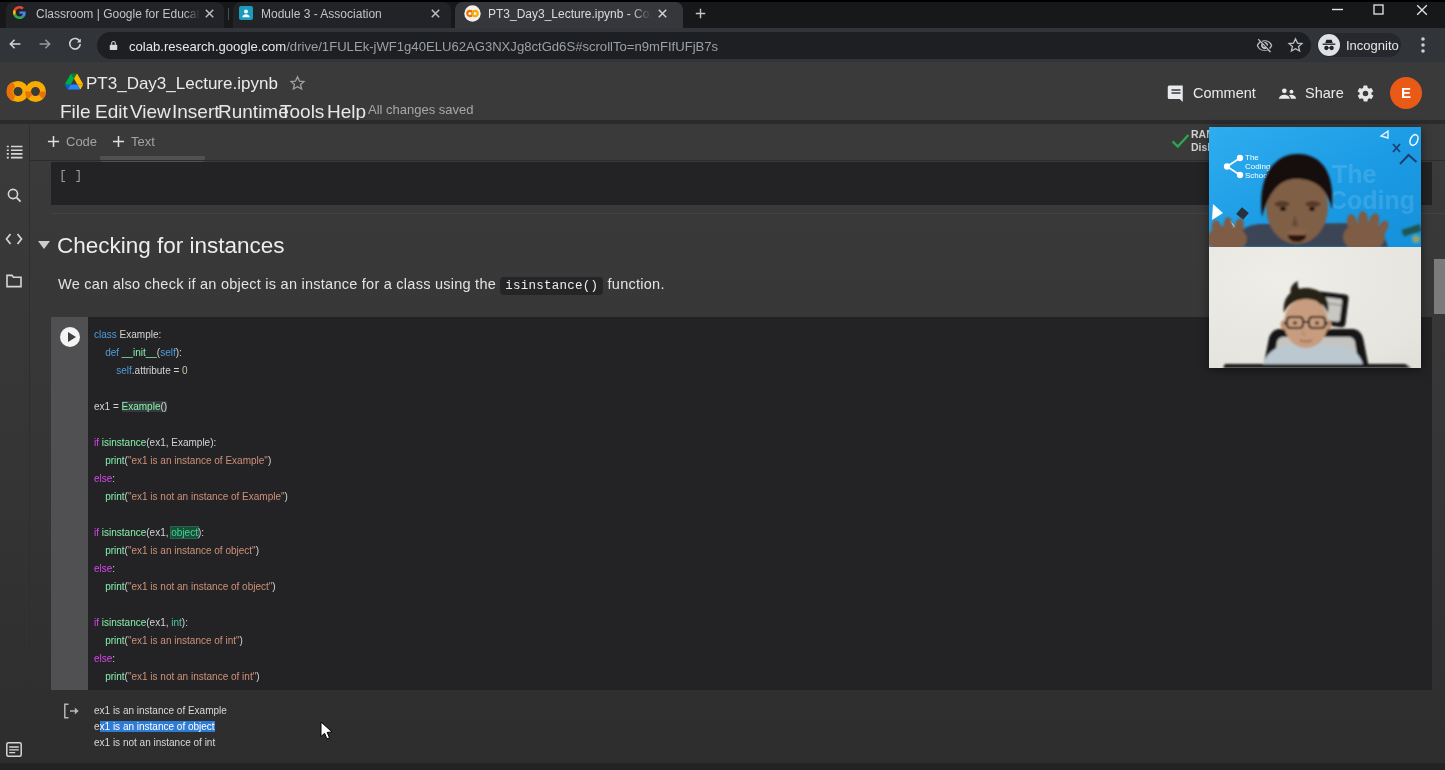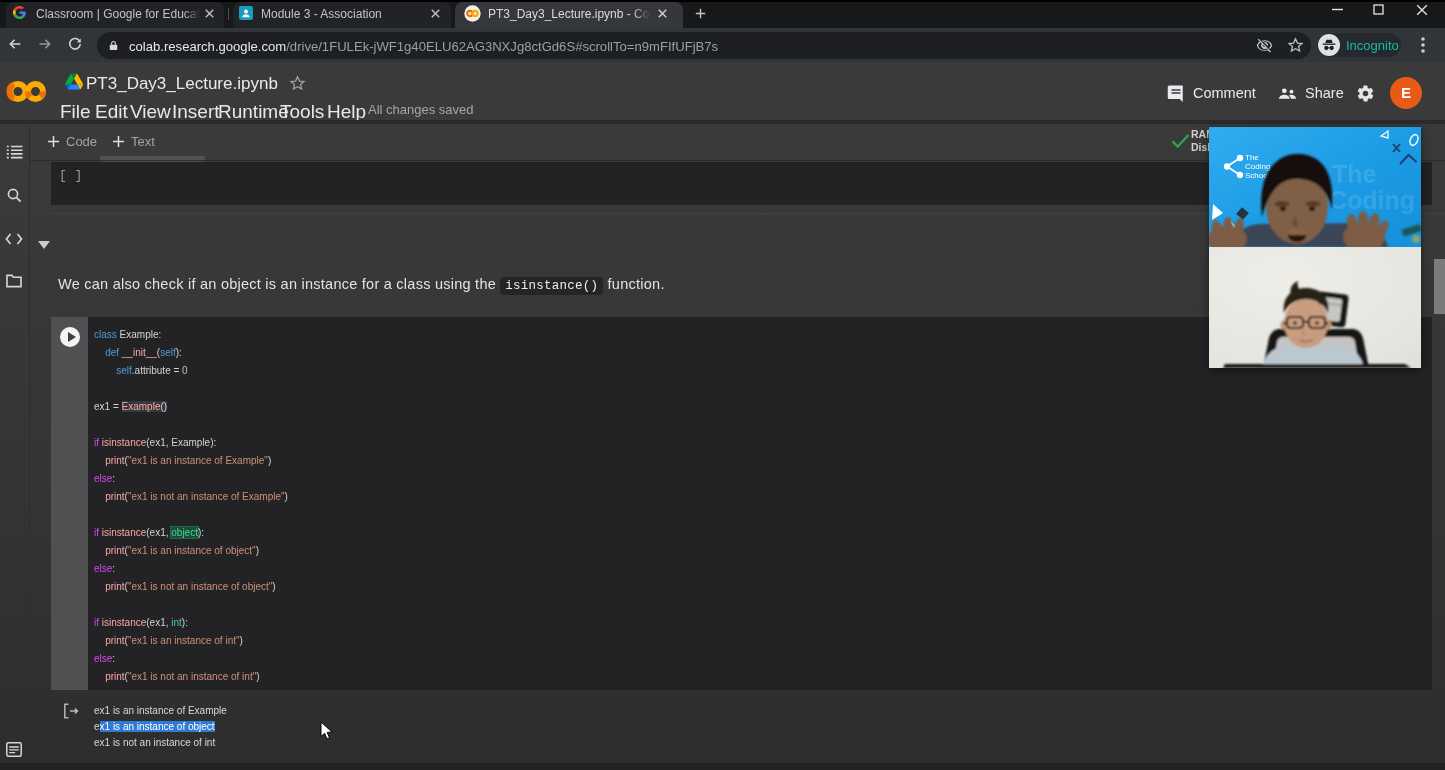--- a/index.html
+++ b/index.html
@@ -13,21 +13,21 @@
 .tabx{top:7px;width:13px;height:13px;color:#bcbec1}
 .tabdiv{top:8px;width:1px;height:12px;background:#4b4d50}
 .winbtn{color:#e4e6e8}
 
 #chromebar{left:0;top:28px;width:1445px;height:34px;background:#313438}
 #pill{left:97px;top:32px;width:1214px;height:27px;border-radius:14px;background:#1d1f22}
 #urltext{left:129px;top:38.5px;font-size:13.1px;color:#e6e8ea;white-space:nowrap}
 #urltext .dim{color:#9aa0a6}
 #incogchip{left:1317px;top:33px;width:84px;height:24px;border-radius:12px;background:#26282d}
 #incogchip .cir{position:absolute;left:1px;top:1px;width:22px;height:22px;border-radius:50%;background:#dfe1e5}
-#incogchip .lbl{position:absolute;left:29px;top:5px;font-size:13px;color:#14b8a6}
+#incogchip .lbl{position:absolute;left:29px;top:5px;font-size:13px;color:#e5e5e5}
 
 #colabhead{left:0;top:62px;width:1445px;height:63px;background:#3a3a3a}
 #nbtitle{left:86px;top:74px;font-size:17px;color:#e9eaeb}
 .menuitem{top:101px;font-size:19px;color:#e8e8e8}
 #saved{top:102px;left:368px;font-size:13px;color:#a5a7a9;}
 .hbtn{top:85px;font-size:14.5px;color:#e8eaed}
 #avatar{left:1390px;top:77px;width:32px;height:32px;border-radius:50%;background:#ea5a17;color:#fff;font-size:15px;font-weight:bold;text-align:center;line-height:32px}
 
 #toolrow{left:0;top:125px;width:1445px;height:36px;background:#3a3a3a}
 .addbtn{top:134px;font-size:13px;color:#a3a3a3}
@@ -44,21 +44,21 @@
 #caret{left:38px;top:241px;width:0;height:0;border-left:6px solid transparent;border-right:6px solid transparent;border-top:8px solid #cccccc}
 #para{left:58px;top:276px;font-size:14.5px;letter-spacing:0.25px;color:#e3e3e4}
 .codechip{font-family:Liberation Mono, monospace;font-size:12.5px;background:#252527;padding:2px 5px;border-radius:4px;color:#ededed}
 
 #cell2g{left:51px;top:317px;width:37px;height:373px;background:#505052}
 #cell2e{left:88px;top:317px;width:1344px;height:373px;background:#232325}
 #play{left:60px;top:327px;width:20px;height:20px;border-radius:50%;background:#f4f4f4}
 #play:after{content:"";position:absolute;left:7.5px;top:5px;border-left:8px solid #3f3f3f;border-top:5px solid transparent;border-bottom:5px solid transparent}
 pre{margin:0;font-family:Liberation Sans, sans-serif;font-size:10px;letter-spacing:0px}
 #code{left:94px;top:326px;line-height:18px;color:#d4d4d4}
-.kw{color:#4f9bd8}.ctl{color:#d946ef}.fn{color:#fca5a5}.str{color:#ce9178}.num{color:#b5cea8}.typ{color:#4ec9b0}
+.kw{color:#4f9bd8}.ctl{color:#d946ef}.fn{color:#86efac}.str{color:#ce9178}.num{color:#b5cea8}.typ{color:#4ec9b0}
 .objhl{background:#14532d;box-shadow:0 0 0 1px #2f5e54;color:#4ec9b0}
 .wordhl{background:#343a3c}
 
 #outtext{left:94px;top:703px;line-height:16px;color:#d8d8d8}
 .sel{background:#2e7bd6;color:#fff}
 #botstrip{left:0px;top:763px;width:1445px;height:7px;background:#232326}
 
 #video{left:1209px;top:127px;width:212px;height:241px;box-shadow:0 2px 10px rgba(0,0,0,.45)}
 </style>
 </head>
@@ -251,20 +251,21 @@
       <path stroke="currentColor" stroke-width="1.3" d="M3.2 5h9.6M3.2 7.8h9.6M3.2 10.6h6"></path>
     </svg>
 
   <div class="abs" id="remnant"></div>
   <div class="abs" id="cell1">
       <div class="brk">[ ]</div>
     </div>
   <div class="abs" id="sectline"></div>
   <div class="abs" style="left:29px;top:160px;width:1416px;height:1px;background:#2c2c2c"></div>
   <div class="abs" id="caret"></div>
+  <div class="abs" id="h2">Checking for instances</div>
   <div class="abs" id="para">We can also check if an object is an instance for a class using the <span class="codechip">isinstance()</span> function.</div>
 
   <div class="abs" id="cell2g"></div>
   <div class="abs" id="cell2e"></div>
   <div class="abs" id="play"></div>
   <pre class="abs" id="code"><span class="kw">class</span> Example:
     <span class="kw">def</span> <span class="fn">__init__</span>(<span class="kw">self</span>):
         <span class="kw">self</span>.attribute = <span class="num">0</span>
 
 ex1 = <span class="wordhl"><span class="fn">Example</span>()</span>

